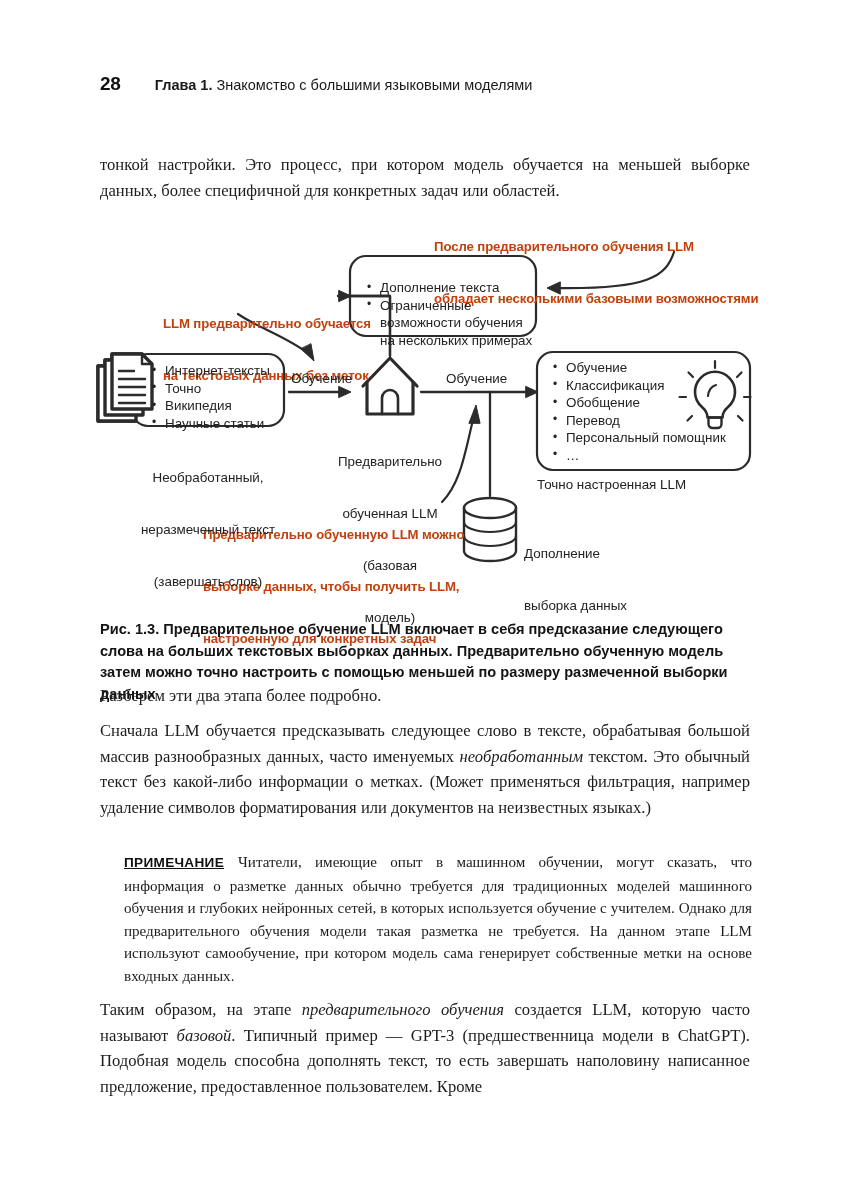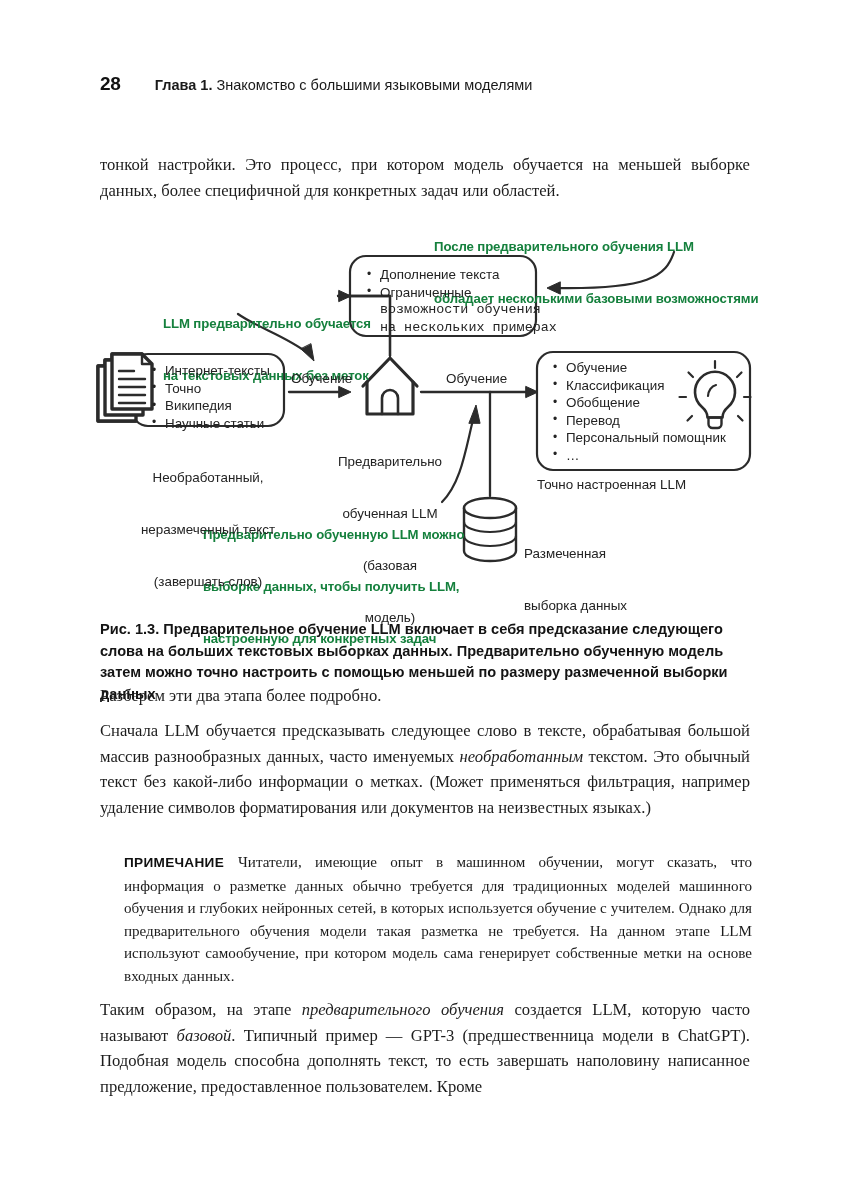--- a/index.html
+++ b/index.html
@@ -84,20 +84,21 @@
     line-height: 22.6px;
     text-align: justify;
     color: #1c1c1c;
   }
   .note-label {
     font-family: "Liberation Sans", "DejaVu Sans", sans-serif;
     font-weight: bold;
     font-size: 13.6px;
     letter-spacing: 0.3px;
     color: #111;
+    text-decoration: underline;
   }
   .note-gap { display: inline-block; width: 14px; }
 
   
   .figure {
     position: absolute;
     left: 90px;
     top: 196px;
     width: 680px;
     height: 372px;
@@ -109,21 +110,21 @@
     font-family: "Liberation Sans", "DejaVu Sans", sans-serif;
     color: #1f1f1f;
     white-space: pre;
   }
   
   .callout {
     font-weight: bold;
     font-size: 13.2px;
     line-height: 17.2px;
     letter-spacing: -0.1px;
-    color: #15803d;
+    color: #c2410c;
   }
   
   .plain {
     font-size: 13.4px;
     line-height: 17.4px;
     color: #232323;
   }
   .bullets {
     position: absolute;
     font-family: "Liberation Sans", "DejaVu Sans", sans-serif;
@@ -138,21 +139,20 @@
   }
   .bullets div::before {
     content: "\2022";
     position: absolute;
     left: 0;
     top: -0.5px;
     font-size: 12px;
   }
   .bullets div.cont {
     padding-left: 13px;
-    font-family: Liberation Mono, monospace;
   }
   .bullets div.cont::before { content: ""; }
 </style>
 </head>
 <body>
 
 <div class="page">
 
   <div class="runhead">
     <span class="runhead-folio">28</span>
@@ -282,21 +282,21 @@
       <div>Википедия</div>
       <div>Научные статьи</div>
     </div>
 
     <div class="fig-label plain" style="left:23px; top:238px; width:190px; text-align:center;">
       <div>Необработанный,</div>
       <div>неразмеченный текст</div>
       <div>(завершать слов)</div>
     </div>
 
-    <div class="bullets" style="left:277px; top:70px;">
+    <div class="bullets" style="left:277px; top:83px;">
       <div>Дополнение текста</div>
       <div>Ограниченные</div>
       <div class="cont">возможности обучения</div>
       <div class="cont">на нескольких примерах</div>
     </div>
 
     <div class="fig-label plain" style="left:201px; top:174px;">Обучение</div>
 
     <div class="fig-label plain" style="left:356px; top:174px;">Обучение</div>
 
@@ -312,21 +312,21 @@
       <div>Классификация</div>
       <div>Обобщение</div>
       <div>Перевод</div>
       <div>Персональный помощник</div>
       <div>…</div>
     </div>
 
     <div class="fig-label plain" style="left:447px; top:280px; width:213px; text-align:left;">Точно настроенная LLM</div>
 
     <div class="fig-label plain" style="left:434px; top:314px;">
-      <div>Размеченная</div>
+      <div>Дополнение</div>
       <div>выборка данных</div>
     </div>
 
   </div>
 
   <div class="caption" style="top:576px;"><span>Рис. 1.3.</span><span> Предварительное обучение LLM включает в себя предсказание следующего слова на больших текстовых выборках данных. Предварительно обученную модель затем можно точно настроить с помощью меньшей по размеру размеченной выборки данных</span></div>
 
   <div class="para" style="top:718px;"><span>Сначала LLM обучается предсказывать следующее слово в тексте, обрабатывая большой массив разнообразных данных, часто именуемых </span><i>необработанным</i><span> текстом. Это обычный текст без какой-либо информации о метках. (Может применяться фильтрация, например удаление символов форматирования или документов на неизвестных языках.)</span></div>
 
   <div class="para nojust" style="top:683px;">Разберем эти два этапа более подробно.</div>

